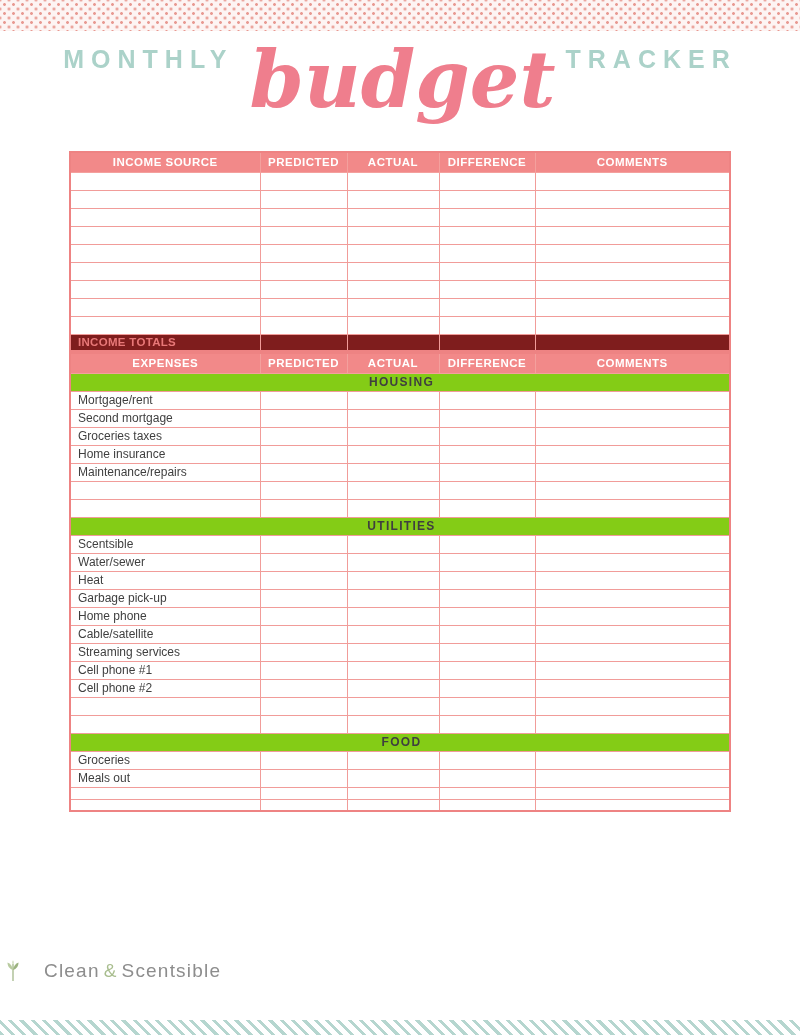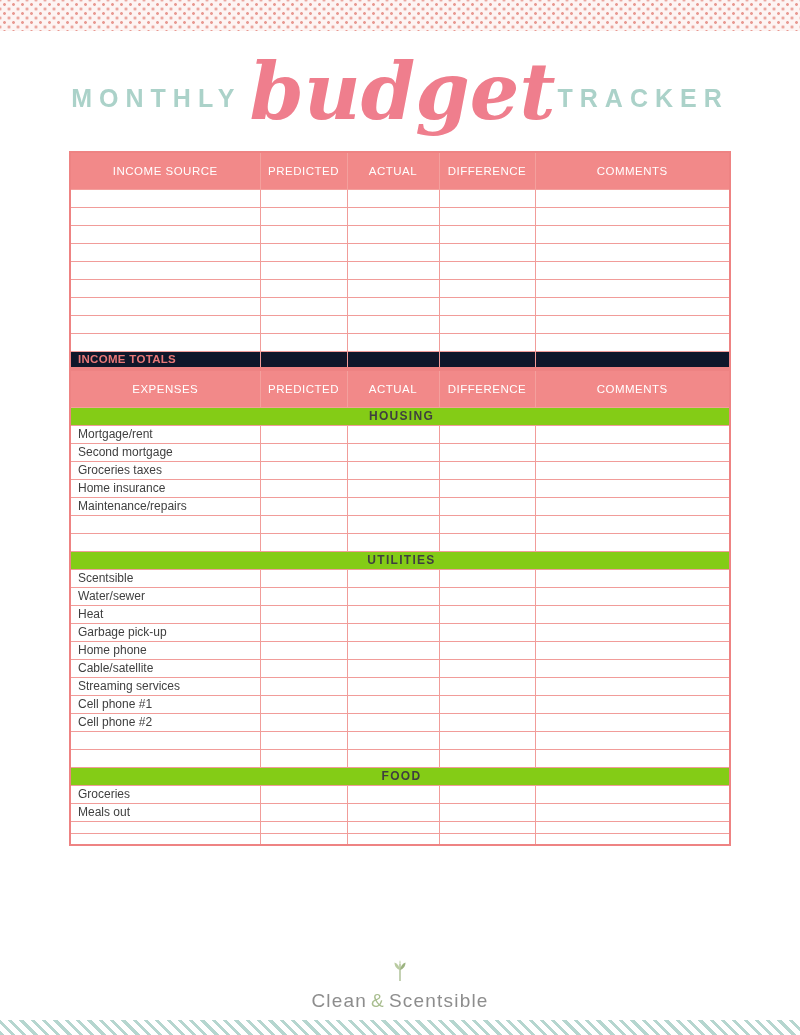--- a/index.html
+++ b/index.html
@@ -22,23 +22,23 @@
       radial-gradient(#e89a92 1.1px, transparent 1.7px);
     background-size: 9px 9px;
     background-position: 0 0, 4.5px 4.5px;
     border-bottom: 2px solid #ffffff;
   }
 
   
   .title-row {
     display: flex;
     justify-content: center;
-    align-items: center;
     margin-top: 12px;
     height: 106px;
+    gap: 8px;
   }
   .title-side {
     font-size: 25px;
     font-weight: bold;
     letter-spacing: 7px;
     color: #abd2c9;
   }
   .title-script {
     font-family: "DejaVu Serif", serif;
     font-style: italic;
@@ -64,40 +64,40 @@
   col.c1 { width: 190px; }
   col.c2 { width: 87px; }
   col.c3 { width: 92px; }
   col.c4 { width: 96px; }
   col.c5 { width: 195px; }
 
   table.grid th {
     background: #f28989;
     color: #ffffff;
     font-size: 11.5px;
-    font-weight: normal;
+    font-weight: bold;
     letter-spacing: 0.5px;
     text-align: center;
-    height: 37px;
+    height: 20px;
     border: 1px solid #f4a09d;
   }
   table.grid td {
     border: 1px solid #f19c99;
     height: 18px;
     font-size: 12px;
     color: #3f3f3f;
     padding: 0 4px 0 7px;
     overflow: hidden;
     white-space: nowrap;
   }
   .expenses-table td { height: 19px; }
   tr.short td { height: 12px; }
 
   tr.totals td {
-    background: #0f172a;
+    background: #7f1d1d;
     color: #e87878;
     font-weight: bold;
     font-size: 11.5px;
     letter-spacing: 0.3px;
     height: 17px;
   }
   td.section-band {
     background: #84cc16;
     border-color: #a5cec6;
     color: #ffffff;
@@ -109,23 +109,23 @@
     padding: 0;
   }
 
   
   .brand {
     position: absolute;
     left: 0;
     right: 0;
     top: 960px;
     display: flex;
-    flex-direction: column;
+    flex-direction: row;
     align-items: center;
-    gap: 8px;
+    gap: 18px;
   }
   .brand-text {
     font-size: 19px;
     letter-spacing: 1.2px;
     color: #8d8d8d;
   }
   .brand-amp { color: #a8bd8e; padding: 0 4px; }
 
   
   .stripes-band {

